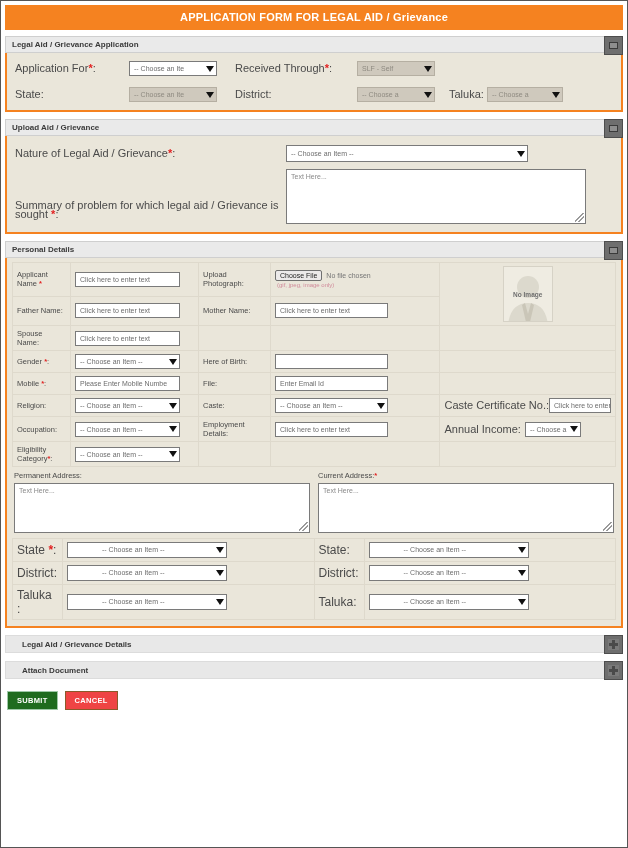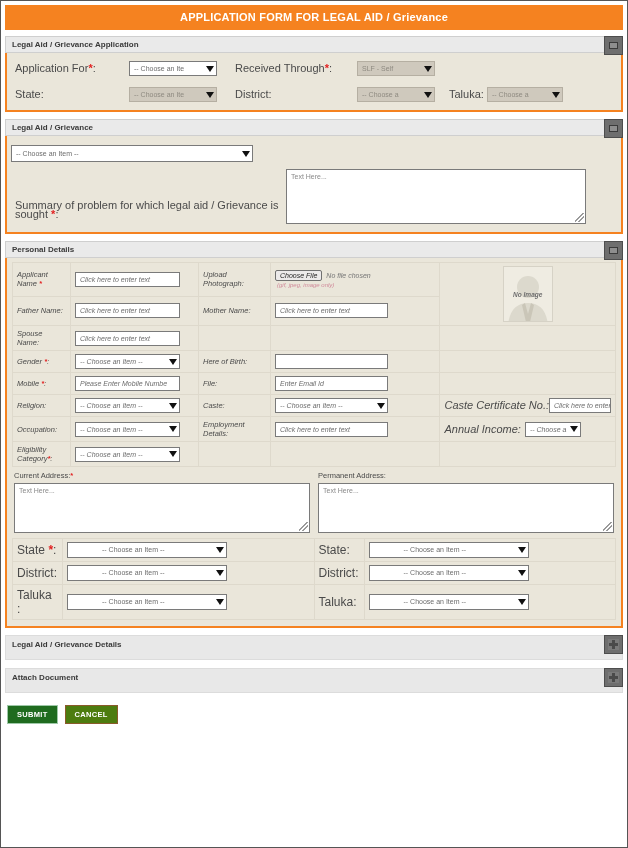--- a/index.html
+++ b/index.html
@@ -124,50 +124,49 @@
   .photo .noimg {
     position:relative; z-index:2; font-size:6.5px; color:#6f6f6f; font-weight:bold;
   }
 
   
   .pd-table { width:100%; border-collapse:collapse; }
   .pd-table td {
     border:1px solid #ded9cc;
     padding:3px 4px;
     vertical-align:middle;
-    font-style:italic;
   }
   .pd-table td.lb { width:58px; font-size:7.5px; color:#4a4a4a; line-height:9px; }
   .pd-table td.lbw { width:72px; font-size:7.5px; color:#4a4a4a; line-height:9px; }
 
   
   .addr-wrap { display:flex; gap:8px; padding:4px 2px 2px; }
   .addr-col { flex:1; }
   .addr-col .cap { font-size:7.5px; color:#4a4a4a; margin-bottom:3px; }
 
   .loc-table { width:100%; border-collapse:collapse; margin-top:3px; }
   .loc-table td { border:1px solid #ded9cc; padding:3px 4px; }
   .loc-table td.lb { width:50px; font-size:12px; color:#4a4a4a; }
 
   
   .bar-collapsed {
     position:relative; background:#e8e8e8; border:1px solid #dcdcdc;
-    height:25px; margin:0 4px 8px 4px;
-    font-size:8px; font-weight:bold; color:#3a3a3a; line-height:17px; padding-left:6px;
+    height:18px; margin:0 4px 8px 4px;
+    font-size:8px; font-weight:bold; color:#3a3a3a; line-height:17px; padding-left:16px;
   }
 
   
   .actions { padding:4px 6px 6px; display:flex; gap:7px; }
   .btn {
     font-size:7.5px; font-weight:bold; color:#fff;
     padding:4px 9px; border:1px solid #9fbfb0;
     letter-spacing:.3px;
   }
   .btn.submit { background:#1f6b1f; border-color:#9ec8a8; }
-  .btn.cancel { background:#4d7c0f; border-color:#8a5a2a;text-align:center; }
+  .btn.cancel { background:#ef4444; border-color:#8a5a2a;text-align:center; }
 
   .sp { flex:1; }
 </style>
 </head>
 <body>
 
 <div class="page">
 
   <div class="title-bar">APPLICATION FORM FOR LEGAL AID / Grievance</div>
 
@@ -203,27 +202,30 @@
         <span>-- Choose a</span><span class="car"></span>
       </div>
       <div class="lbl" style="width:52px;padding-left:14px">Taluka:</div>
       <div class="sel dis" style="width:76px">
         <span>-- Choose a</span><span class="car"></span>
       </div>
     </div>
   </div>
 
   <div class="sec-head">
-    <span>Legal Aid / Grievance</span>
+    <span>Upload Aid / Grievance</span>
     <span class="toggle">
         <span class="minus"></span>
       </span>
   </div>
   <div class="sec-body" style="padding:7px 4px 8px">
     <div class="row">
+      <div class="lbl" style="width:275px">
+        <span>Nature of Legal Aid / Grievance</span><span class="req">*</span>:
+      </div>
       <div class="sel" style="width:242px;height:17px;line-height:15px">
         <span>-- Choose an Item --</span><span class="car"></span>
       </div>
     </div>
     <div class="row" style="margin-top:5px;align-items:flex-start">
       <div class="lbl" style="width:275px;padding-top:32px">
         <span>Summary of problem for which legal aid / Grievance is sought</span> <span class="req">*</span>:
       </div>
       <div class="ta" style="width:300px;height:55px">
         <span>Text Here...</span>
@@ -374,35 +376,35 @@
         </td>
         <td class="lbw"></td>
         <td></td>
         <td></td>
       </tr>
     </tbody>
       </table>
 
     <div class="addr-wrap">
       <div class="addr-col">
+        <div class="cap">Permanent Address:</div>
+        <div class="ta" style="height:50px">
+          <span>Text Here...</span>
+          <span class="grip"></span>
+        </div>
+      </div>
+      <div class="addr-col">
         <div class="cap">
           <span>Current Address:</span><span class="req">*</span>
         </div>
         <div class="ta" style="height:50px">
           <span>Text Here...</span>
           <span class="grip"></span>
         </div>
       </div>
-      <div class="addr-col">
-        <div class="cap">Permanent Address:</div>
-        <div class="ta" style="height:50px">
-          <span>Text Here...</span>
-          <span class="grip"></span>
-        </div>
-      </div>
     </div>
 
     <table class="loc-table">
       <tbody>
           <tr>
         <td class="lb">
           <span>State</span> <span class="req">*</span>:
         </td>
         <td>
           <div class="sel" style="width:160px;height:16px;line-height:14px;text-align:left;padding-left:34px">

